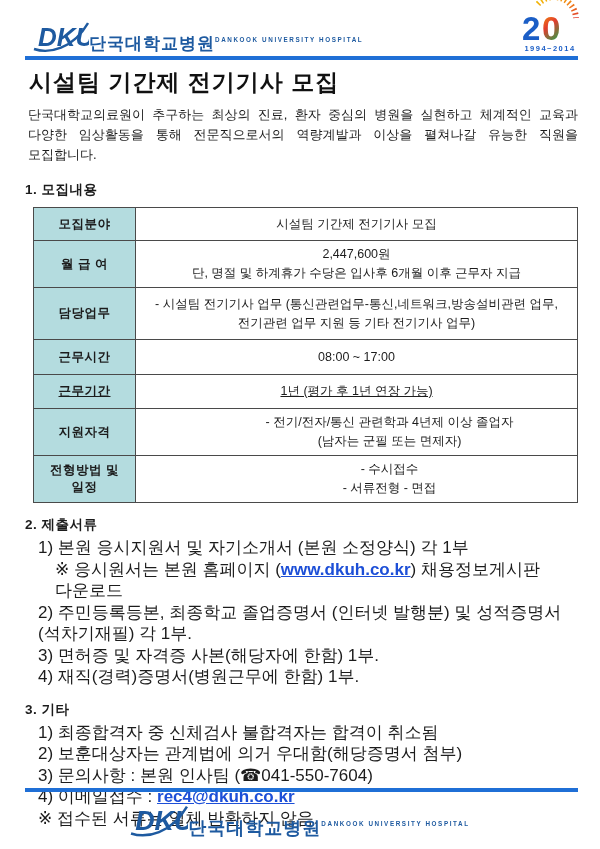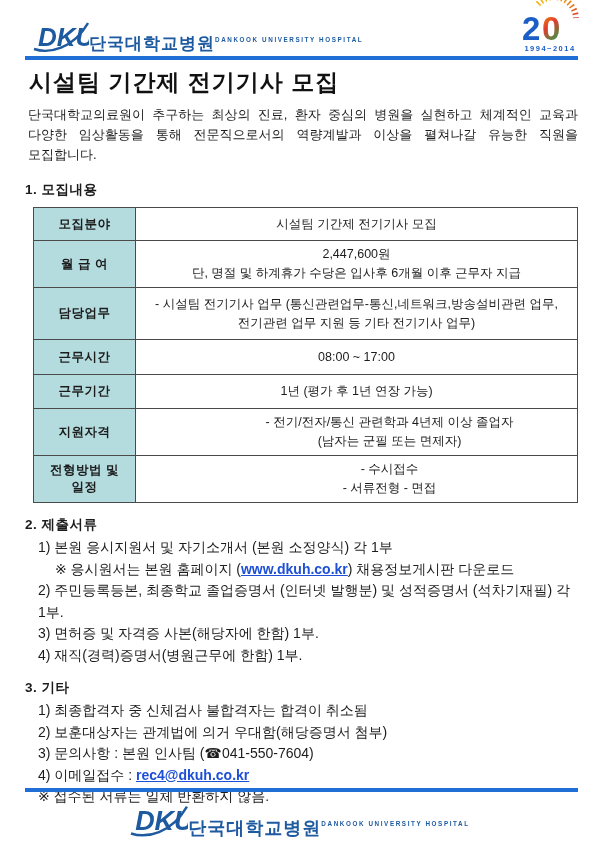--- a/index.html
+++ b/index.html
@@ -33,23 +33,23 @@
   .page-title{font-size:23px;font-weight:bold;color:#111;margin:7px 0 0 29px;letter-spacing:1px;}
   .intro{font-size:13px;line-height:20px;text-align:justify;margin:7px 22px 16px 28px;}
   .sec-heading{font-size:13.5px;font-weight:bold;margin:13px 0 0 25px;letter-spacing:.5px;}
   
   table.recruit{border-collapse:collapse;margin:8px 0 0 33px;width:545px;font-size:12.5px;table-layout:fixed;}
   table.recruit td{border:1px solid #4a4a4a;vertical-align:middle;}
   td.label-cell{width:102px;background:var(--cellbg);text-align:center;font-weight:600;padding:4px 2px;letter-spacing:.5px;}
   td.value-cell{text-align:center;padding:4px 10px;line-height:19px;}
   td.value-cell.left-block{text-align:center;padding-left:76px;}
   tr.r1{height:33px;} tr.r2{height:39px;} tr.r3{height:52px;} tr.r4{height:41px;}
-  tr.r5{height:35px;} tr.r6{height:34px;} tr.r7{height:39px;} tr.r8{height:46px;margin-top:20px;}
+  tr.r5{height:35px;} tr.r6{height:34px;text-decoration:underline;} tr.r7{height:39px;} tr.r8{height:46px;margin-top:20px;}
   
-  .list{margin:3px 22px 0 38px;font-size:14px;line-height:21.5px;}
+  .list{margin:3px 22px 0 38px;font-size:17px;line-height:21.5px;}
   .list-item.indent{margin-left:17px;}
   a.doc-link{color:var(--link);font-weight:bold;text-decoration:underline;cursor:pointer;}
   
   .footer{position:absolute;top:786px;left:0;right:0;}
   .footer .brand{justify-content:center;margin-top:9px;}
   .footer .brand-kr{font-size:18px;}
 </style>
 </head>
 <body>
 

